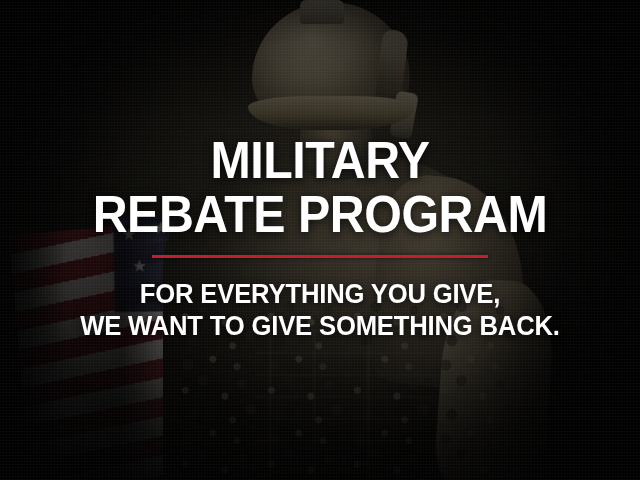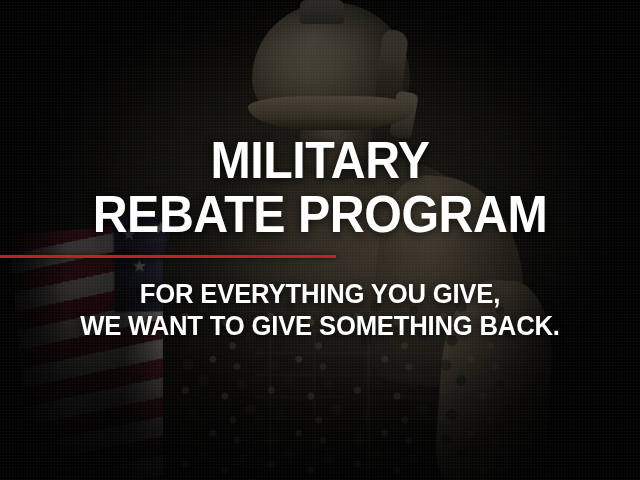--- a/index.html
+++ b/index.html
@@ -177,21 +177,21 @@
   .grain {
     position:absolute; inset:0; opacity:.05;
     background-image:
       repeating-linear-gradient(0deg, rgba(255,255,255,.5) 0 1px, transparent 1px 3px),
       repeating-linear-gradient(90deg, rgba(255,255,255,.4) 0 1px, transparent 1px 3px);
   }
 
   
   .overlay {
     position:absolute; inset:0;
-    display:flex; flex-direction:column; align-items:flex-start;
+    display:flex; flex-direction:column; align-items:center;
     z-index:9;
   }
   .headline {
     width:100%;
     text-align:center;
     color:#fff;
     font-weight:700;
     font-size:52px;
     line-height:54px;
     letter-spacing:-0.5px;

